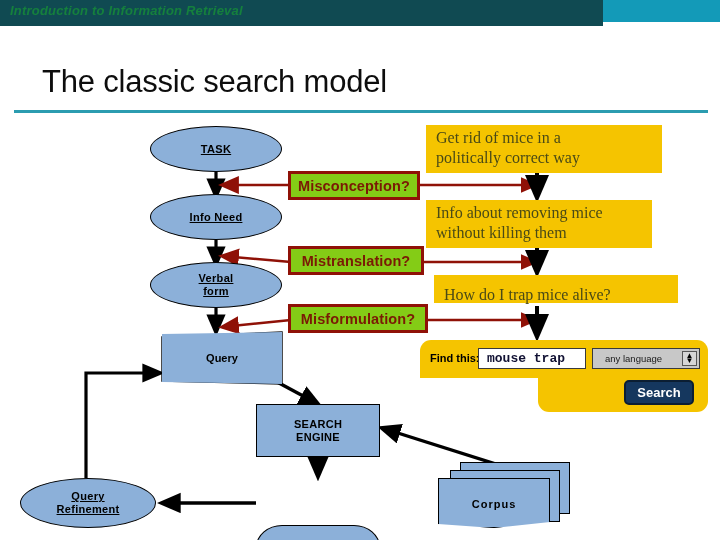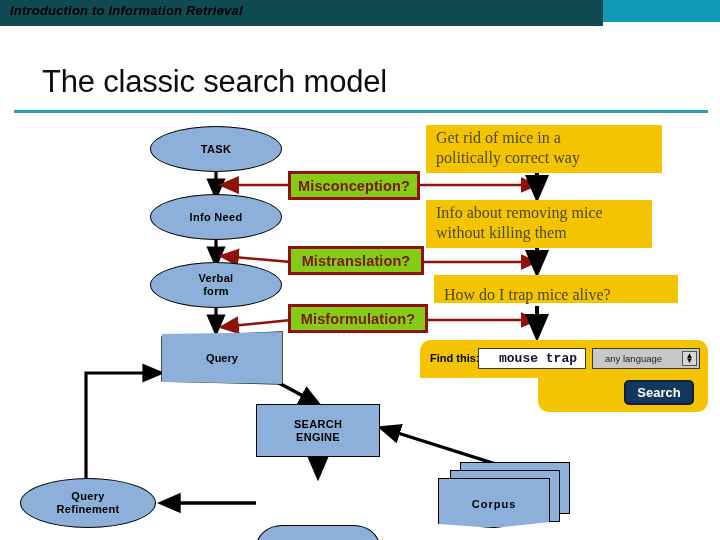--- a/index.html
+++ b/index.html
@@ -29,21 +29,21 @@
   }
   #header-light {
     position: absolute;
     left: 603px; top: 0;
     width: 117px; height: 22px;
     background: #139ab8;
   }
   #header-title {
     position: absolute;
     left: 10px; top: 3px;
-    color: #000000;
+    color: #15803d;
     font-size: 13px;
     font-style: italic;
     font-weight: bold;
     letter-spacing: 0.2px;
     white-space: nowrap;
   }
 
   
   #slide-title {
     position: absolute;
@@ -70,21 +70,21 @@
     color: #000000;
     font-weight: bold;
     font-size: 11px;
     text-align: center;
     display: flex;
     align-items: center;
     justify-content: center;
     line-height: 1.15;
     letter-spacing: 0.3px;
   }
-  .ellipse { border-radius: 50%; }
+  .ellipse { border-radius: 50%; text-decoration: underline; }
   .stadium { border-radius: 26px / 22px; }
 
   
   #node-query {
     position: absolute;
     background: #8cb0d9;
     color: #000;
     font-weight: bold;
     font-size: 11px;
     display: flex;
@@ -154,21 +154,21 @@
     width: 108px; height: 21px;
     background: #ffffff;
     border: 1px solid #3a3a3a;
     box-sizing: border-box;
     font-family: "Liberation Mono", monospace;
     font-size: 13px;
     font-weight: bold;
     color: #111133;
     display: flex;
     align-items: center;
-    padding-left: 20px;
+    padding-left: 8px;
     z-index: 3;
   }
   #lang-select {
     position: absolute;
     left: 172px; top: 8px;
     width: 108px; height: 21px;
     background: #c8c8c8;
     border: 1px solid #3a3a3a;
     box-sizing: border-box;
     font-size: 9.5px;

